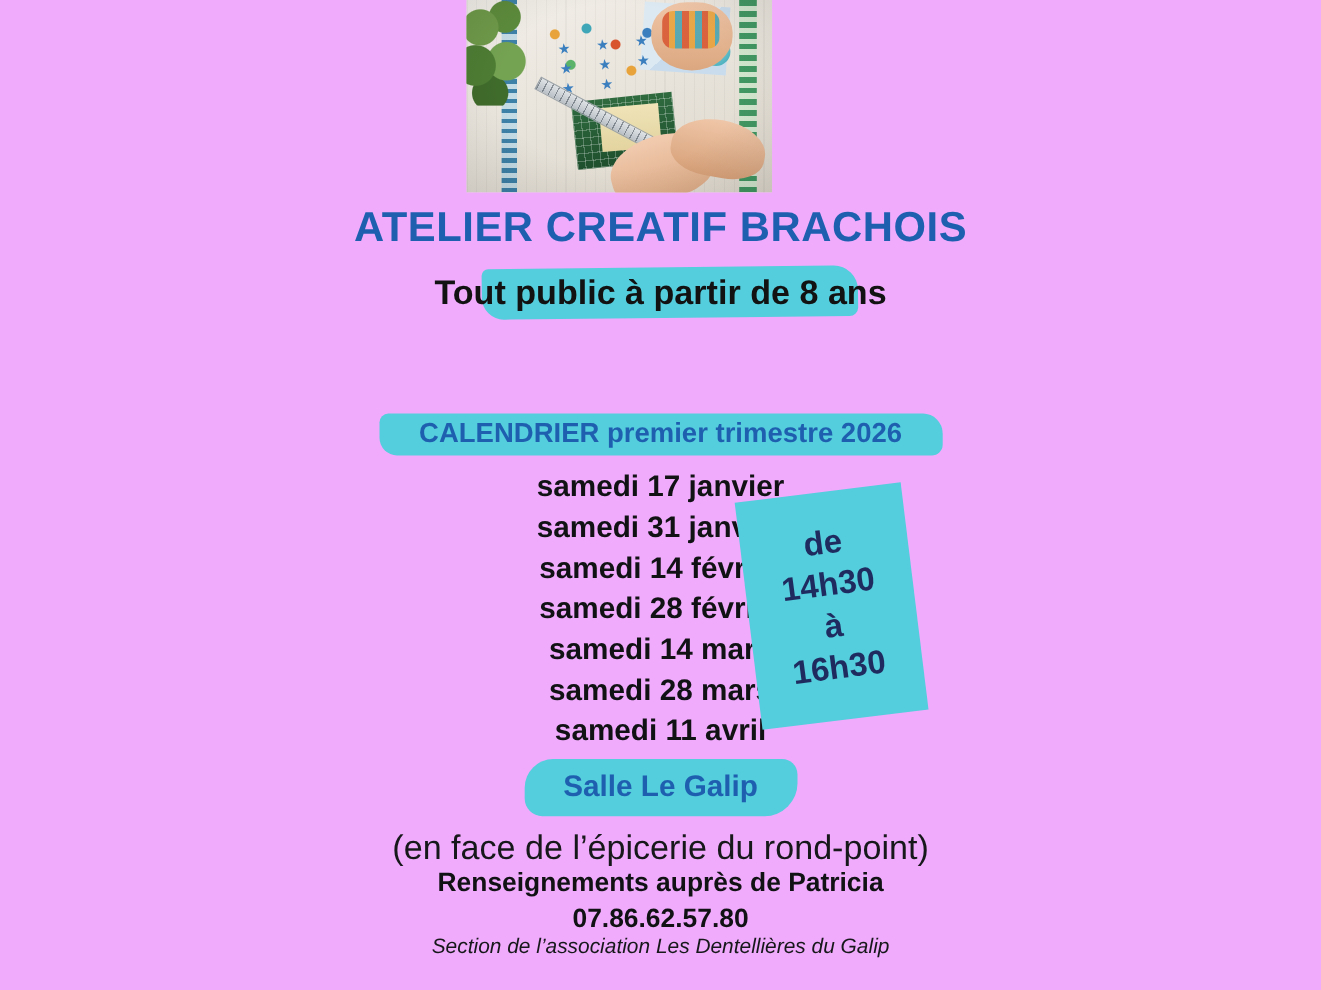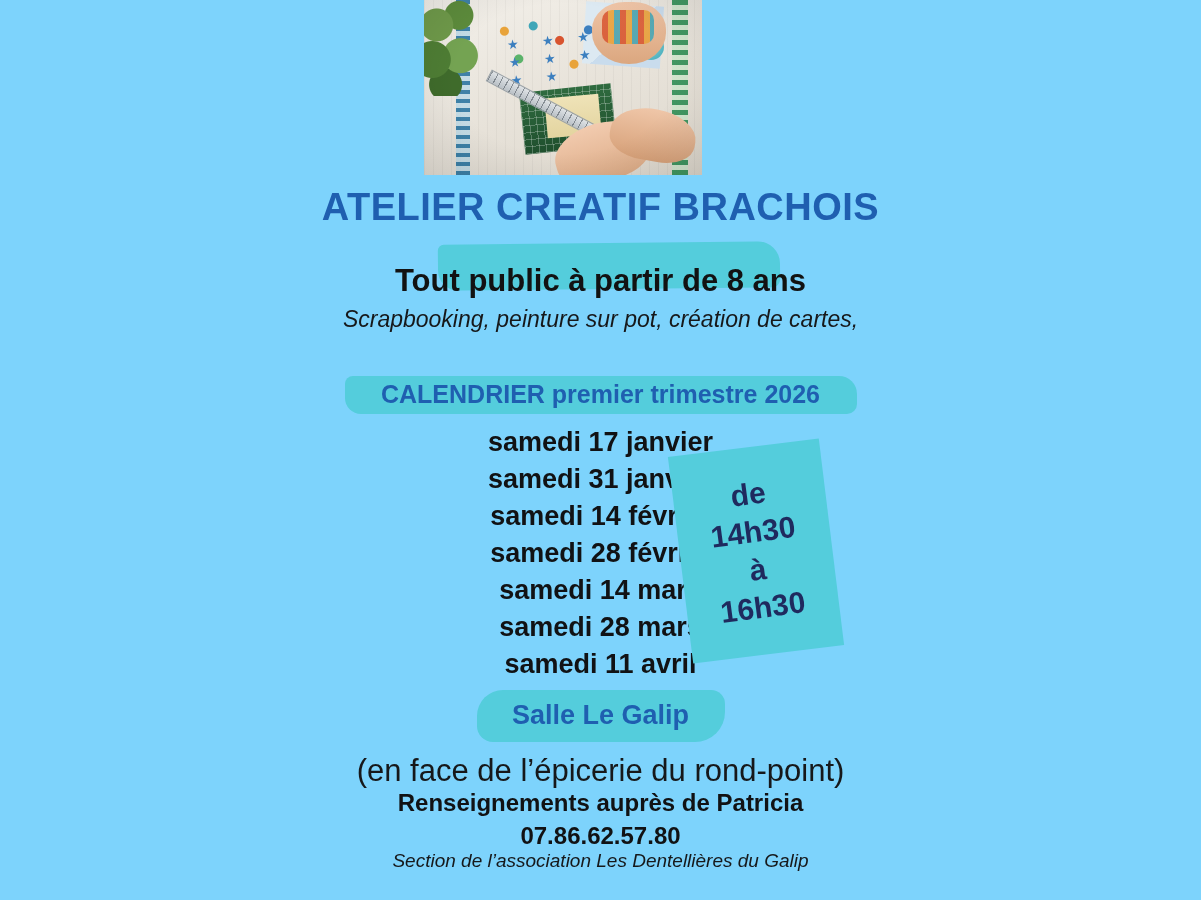--- a/index.html
+++ b/index.html
@@ -10,21 +10,21 @@
     width: 1201px;
     height: 900px;
     background: #ffffff;
     font-family: "Liberation Sans", sans-serif;
     overflow: hidden;
   }
   .poster {
     position: relative;
     width: 1201px;
     height: 900px;
-    background: #7dd3fc;
+    background: #f0abfc;
   }
 
   
   .photo-wrap {
     position: absolute;
     left: 424px;
     top: 0px;
     width: 278px;
     height: 175px;
     overflow: hidden;
@@ -208,21 +208,21 @@
     background: #54cddc;
     border-radius: 6px 22px 8px 20px;
     transform: rotate(-0.6deg);
   }
   .subtitle {
     position: relative;
     display: inline-block;
     font-size: 31px;
     font-weight: bold;
     color: #121212;
-    padding-top: 20px;
+    padding-top: 5px;
   }
   .desc {
     position: absolute;
     left: 0; right: 0;
     top: 303px;
     text-align: center;
     font-size: 23px;
     font-style: italic;
     color: #16181a;
     line-height: 32px;
@@ -368,21 +368,20 @@
   </div>
 
   <div class="title">ATELIER CREATIF BRACHOIS</div>
 
   <div class="subtitle-wrap">
     <div class="hl-sub"></div>
     <div class="subtitle">Tout public à partir de 8 ans</div>
   </div>
 
   <div class="desc">
-    <div>Scrapbooking, peinture sur pot, création de cartes,</div>
   </div>
 
   <div class="calendar-wrap">
     <div class="hl-cal"></div>
     <div class="calendar-title">CALENDRIER premier trimestre 2026</div>
   </div>
 
   <div class="dates">
     <div class="date">samedi 17 janvier</div>
     <div class="date">samedi 31 janvier</div>

